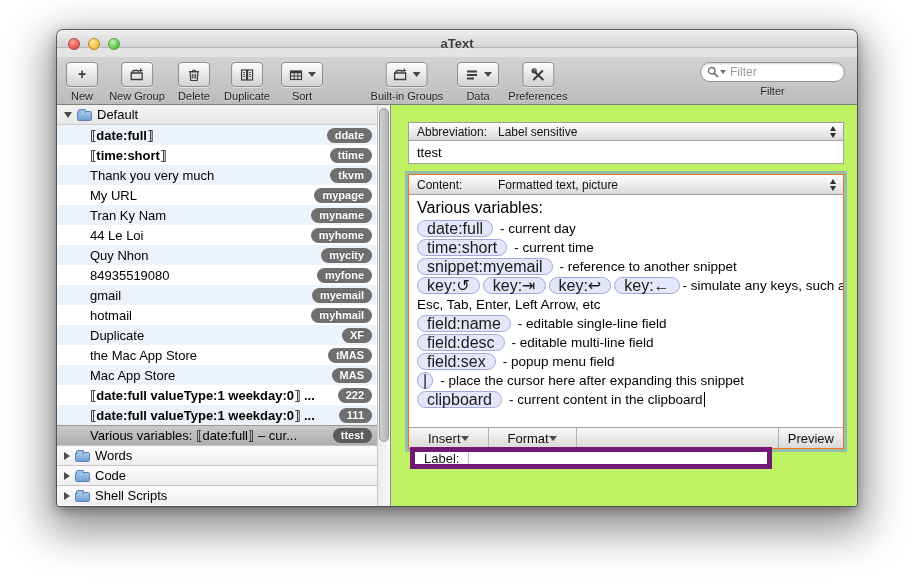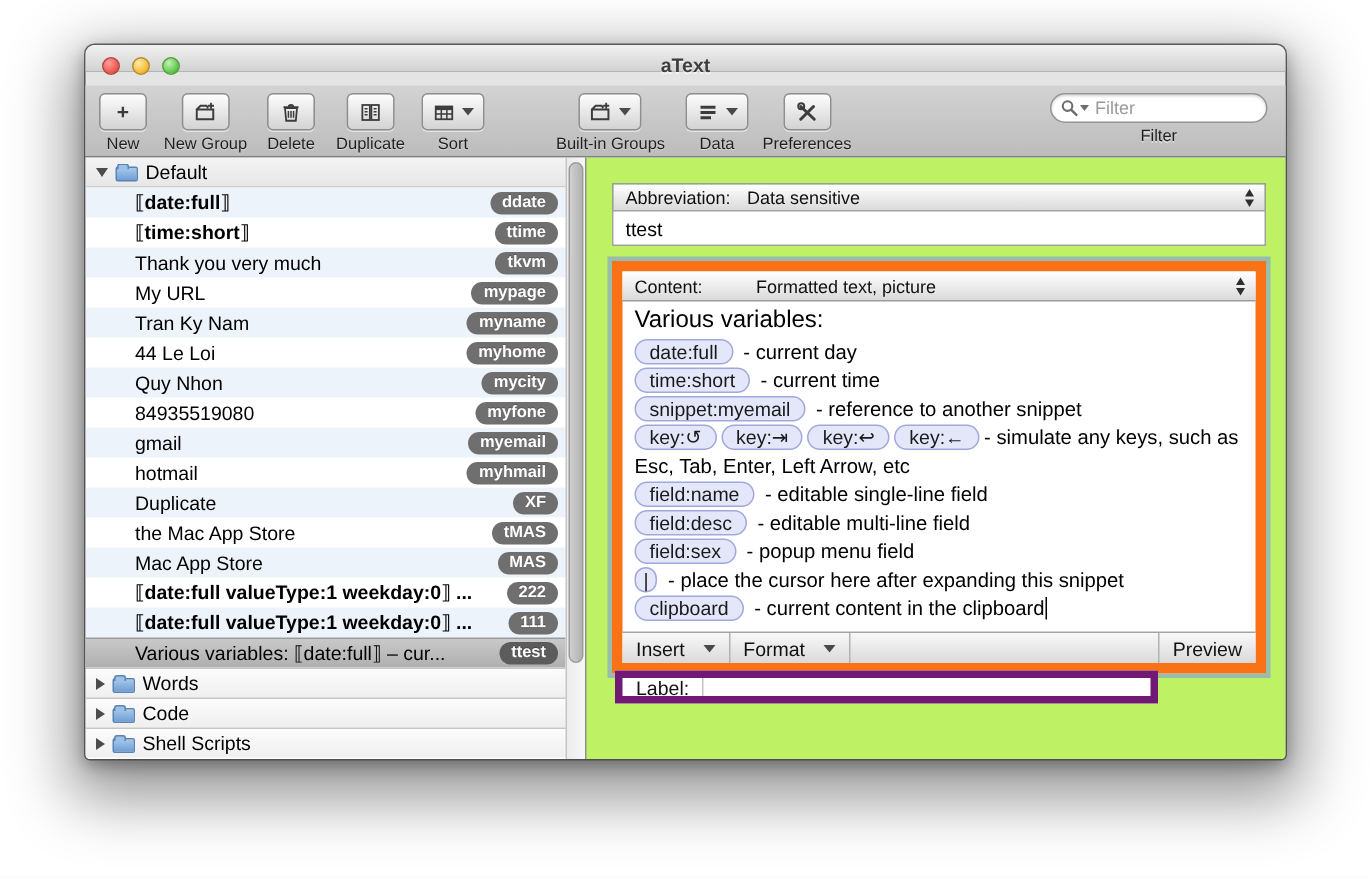--- a/index.html
+++ b/index.html
@@ -86,42 +86,42 @@
   .stepper { margin-right:7px; display:flex; flex-direction:column; gap:2px; align-items:center; }
   .step-up { width:0; height:0; border-left:3.5px solid transparent; border-right:3.5px solid transparent; border-bottom:5px solid #2e2e2e; }
   .step-down { width:0; height:0; border-left:3.5px solid transparent; border-right:3.5px solid transparent; border-top:5px solid #2e2e2e; }
 
   #abb-bar { left:17px; top:17px; width:436px; }
   .abb-field { position:absolute; left:17px; top:35px; width:436px; height:24px; background:#fff; border:1px solid #a3a3a3; }
   .abb-field input { width:100%; height:100%; border:none; outline:none; font-size:13px; padding:0 8px; color:#000; background:transparent; }
 
   .content-group {
     position:absolute; left:17px; top:69px; width:436px; height:275px;
-    background:#fff; border:7px solid #f97316; box-shadow:0 0 0 3px rgba(125,155,220,.6);
+    background:#fff; border:1px solid #f97316; box-shadow:0 0 0 3px rgba(125,155,220,.6);
     display:flex; flex-direction:column;
   }
   #content-bar { position:static; width:auto; height:20px; border:none; border-bottom:1px solid #9c9c9c; flex:none; }
   .content-body { flex:1; padding:3px 8px; overflow:hidden; }
   .c-heading { font-size:16px; color:#000; margin:1px 0 2px; }
   .c-line { margin:1px 0; display:flex; align-items:center; white-space:nowrap; min-height:18px; }
   .c-text { font-size:13.5px; color:#000; }
   .pill {
     display:inline-block; background:#e4e7fa; border:1px solid #a0a8dc; border-radius:9px;
-    font-size:13px; color:#1a1a1a; padding:1px 9px; margin-right:7px; line-height:13px;
+    font-size:16px; color:#1a1a1a; padding:1px 9px; margin-right:7px; line-height:13px;
   }
   .pill.key { margin-right:3px; }
   .pill.key:last-of-type { margin-right:8px; }
   .pill.cursor { padding:1px 5px; }
   .caret { display:inline-block; width:1px; height:15px; background:#000; margin-left:1px; vertical-align:middle; }
 
   .content-footer {
     flex:none; height:21px; display:flex; align-items:center; font-size:13px; color:#111;
     background:linear-gradient(#f8f8f8,#dadada); border-top:1px solid #a5a5a5;
   }
-  .footer-btn { height:100%; display:flex; align-items:center; gap:12px; padding:0 9px; border-right:1px solid #b2b2b2; }
+  .footer-btn { height:100%; display:flex; align-items:center; padding:0 19px; border-right:1px solid #b2b2b2; }
   .footer-spacer { flex:1; height:100%; }
   .footer-preview { height:100%; display:flex; align-items:center; padding:0 9px; border-left:1px solid #b2b2b2; }
 
   .label-row { position:absolute; left:19px; top:342px; width:362px; height:22px; background:#fff; border:5px solid #701a75; display:flex; align-items:center; }
   .label-text { font-size:13px; color:#111; padding:0 9px; height:100%; display:flex; align-items:center; border-right:1px solid #c2c2c2; }
   .label-row input { flex:1; height:100%; border:none; outline:none; font-size:13px; padding:0 6px; background:transparent; }
 
   svg { display:block; }
 </style>
 </head>
@@ -324,21 +324,21 @@
         </div>
       <div class="v-scrollbar">
         <div class="v-thumb"></div>
       </div>
     </div>
 
     <div class="rightpanel">
 
       <div class="popup-bar" id="abb-bar">
         <span class="bar-label">Abbreviation:</span>
-        <span class="bar-option">Data sensitive</span>
+        <span class="bar-option">Label sensitive</span>
         <span class="stepper">
             <span class="step-up"></span>
             <span class="step-down"></span>
           </span>
       </div>
 
       <div class="abb-field">
         <input type="text" value="ttest" style="">
       </div>
 

